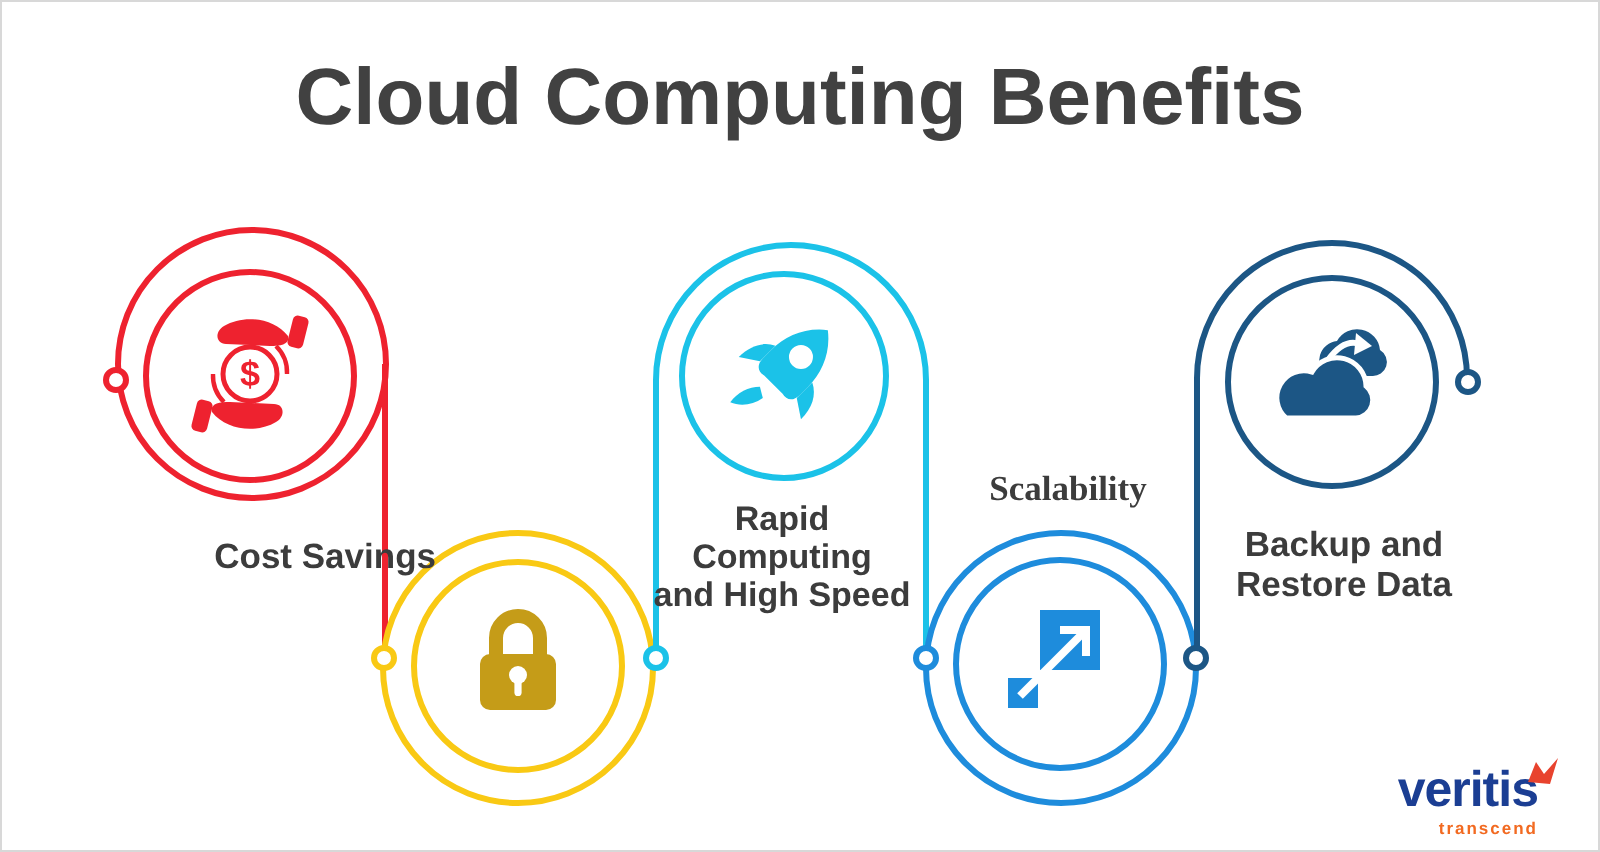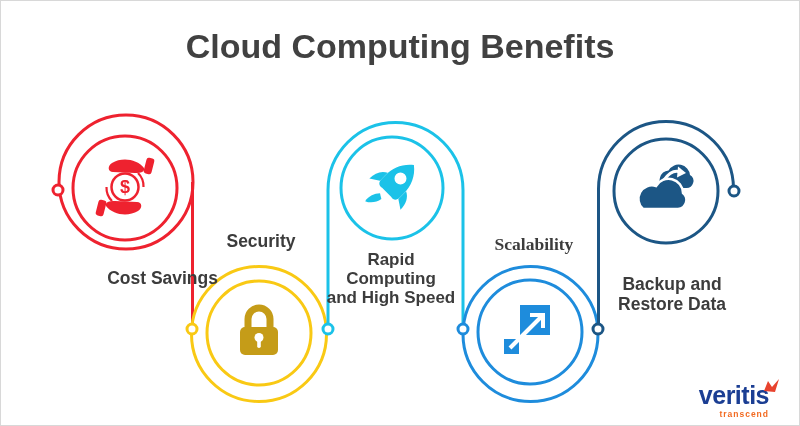--- a/index.html
+++ b/index.html
@@ -5,41 +5,41 @@
   * { margin:0; padding:0; box-sizing:border-box; }
   body { font-family: "Liberation Sans", "DejaVu Sans", sans-serif; background:#fff; }
   .canvas{
     position:relative; width:800px; height:426px;
     background:var(--col-background,#fff);
     border:1px solid var(--col-border,#d8d8d8);
     overflow:hidden;
   }
   .title{
     position:absolute; top:26px; left:0; width:100%;
-    text-align:center; font-size:34px; font-weight:700;
+    text-align:center; font-size:40px; font-weight:700;
     color:var(--col-title,#414141); letter-spacing:0px;
   }
   svg.connector{ position:absolute; left:0; top:0; pointer-events:none; }
   .s0{stroke:var(--c0);} .s1{stroke:var(--c1);} .s2{stroke:var(--c2);}
   .s3{stroke:var(--c3);} .s4{stroke:var(--c4);}
   .loop{ fill:none; stroke-width:3; }
   .dot{ fill:#fff; stroke-width:3; }
   .node{ position:absolute; width:120px; height:120px; }
   .ring{ fill:#fff; stroke-width:3; }
   .label{
     position:absolute; width:200px; text-align:center;
     font-weight:700; color:var(--col-text,#3c3c3c);
     font-size:17.5px; line-height:1.12;
   }
   .label .ln{ display:block; }
   .l1{ left:17px;  top:268px;text-align:right; }
   .l2{ left:160px; top:231px; }
   .l3{ left:290px; top:249px; font-size:17px; }
   .l4{ left:433px; top:234px;font-family:Liberation Serif, serif; }
-  .l5{ left:571px; top:274px; }
+  .l5{ left:571px; top:262px; }
   .n1{ left:64px;  top:127px; }
   .n2{ left:198px; top:272px; }
   .n3{ left:331px; top:127px; }
   .n4{ left:469px; top:271px; }
   .n5{ left:605px; top:130px; }
   .logo{ position:absolute; left:692px; top:366px; width:76px; text-align:right;margin-top:16px; }
   .brand{ font-size:25px; font-weight:700; color:var(--brand,#1b3e93); letter-spacing:-0.5px; line-height:1; }
   .tagline{ font-size:8.5px; font-weight:700; color:var(--tagline,#f26a21); letter-spacing:1px; margin-top:1px; }
   .mark{ position:absolute; right:-11px; top:-4px; }
 </style>
@@ -132,23 +132,20 @@
         <path d="M58,49 Q66,38 74,41" stroke="#fff" stroke-width="3" fill="none"></path>
         <path d="M72,35.5 L80,42 L71,46.5 Z" fill="#fff"></path>
         <path d="M37,78 L72,78 A9,9 0 0 0 77,62 A14.5,14.5 0 0 0 50,55 A13.5,13.5 0 0 0 37,78 Z" fill="var(--ic4)" stroke="#fff" stroke-width="2.5"></path>
       </g>
     </svg>
   </div>
 
   <div class="label l1">
     <span class="ln">Cost Savings</span>
   </div>
-  <div class="label l2">
-    <span class="ln">Security</span>
-  </div>
   <div class="label l3">
     <span class="ln">Rapid</span>
     <span class="ln">Computing</span>
     <span class="ln">and High Speed</span>
   </div>
   <div class="label l4">
     <span class="ln">Scalability</span>
   </div>
   <div class="label l5">
     <span class="ln">Backup and</span>

